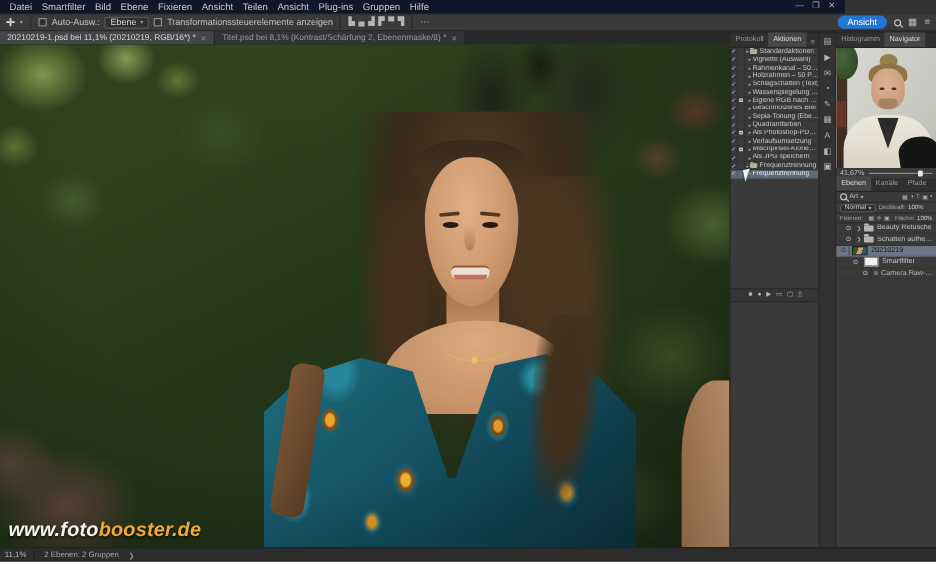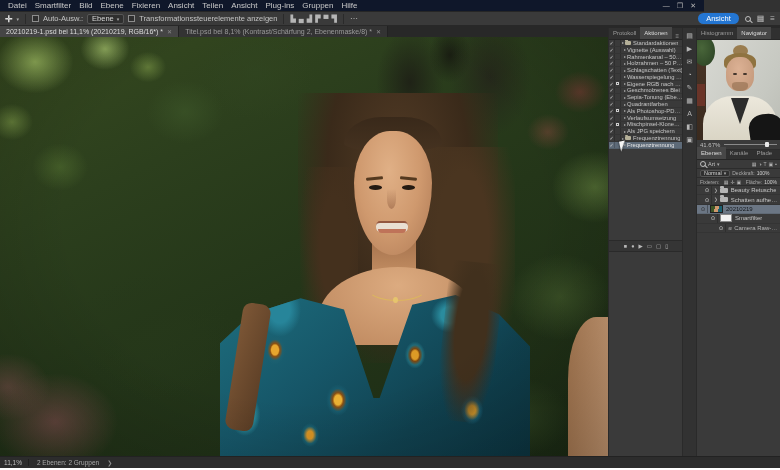--- a/index.html
+++ b/index.html
@@ -316,20 +316,23 @@
     <div class="eye-r"></div>
     <div class="nose-sh"></div>
     <div class="mouth"></div>
     <div class="p-dress"></div>
     <div class="p-hair-strand"></div>
     <div class="p-strap"></div>
     <div class="p-necklace"></div>
     <div class="p-pendant"></div>
     <div class="p-arm"></div>
     <div class="p-vignette"></div>
+    <div id="watermark">
+      <span>www.foto</span><span class="wm-orange">booster.de</span>
+    </div>
   </div>
 
   <div id="actions-panel">
     <div id="actions-header">
       <div style="display:flex;">
           <span class="panel-tab">Protokoll</span>
           <span class="panel-tab active">Aktionen</span>
         </div>
       <span class="panel-menu-glyph">≡</span>
     </div>

